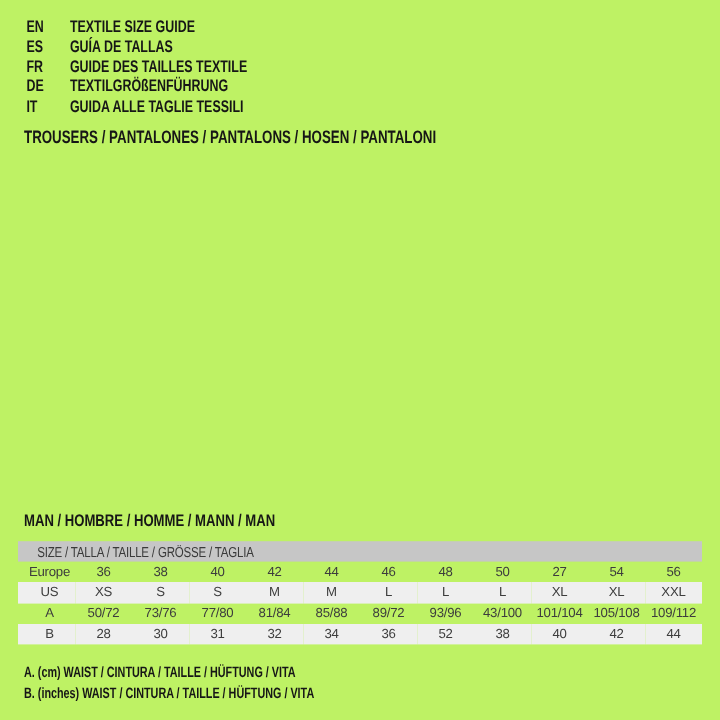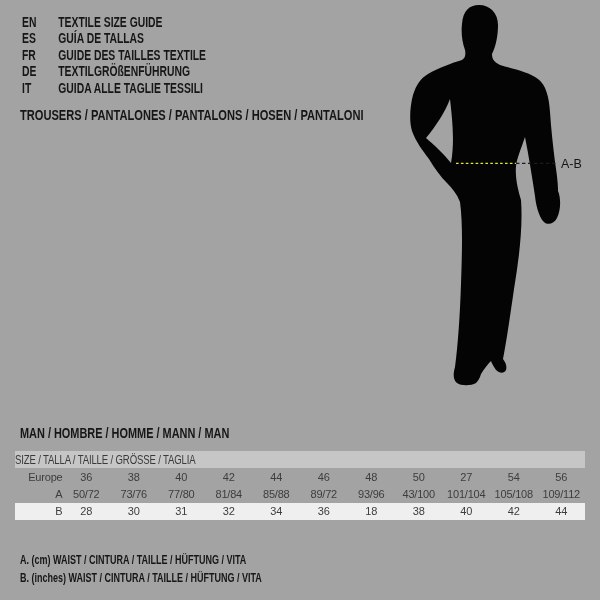--- a/index.html
+++ b/index.html
@@ -25,33 +25,33 @@
   .gender-title{
     position:absolute;left:20px;top:426px;font-weight:bold;font-size:14px;line-height:14px;
     white-space:nowrap;transform:scaleX(0.78);transform-origin:0 0;
   }
   
   .size-table{
     position:absolute;left:15px;top:451px;width:570px;border-collapse:collapse;table-layout:fixed;
     font-size:11px;color:#3d3d3d;letter-spacing:-0.2px;
   }
   .size-table th{
-    text-align:left;font-weight:normal;height:17px;padding:0 0 0 0;white-space:nowrap;overflow:visible;
+    text-align:left;font-weight:normal;height:17px;padding:0 0 0 16px;white-space:nowrap;overflow:visible;
   }
   .size-table th .th-inner{display:inline-block;transform:scaleX(0.8);transform-origin:0 50%;font-size:12px;color:#3a3a3a;}
   .size-table td{height:17.3px;text-align:center;padding:0;white-space:nowrap;}
-  .size-table td.row-label{text-align:right;padding-left:5px;}
+  .size-table td.row-label{text-align:center;padding-left:5px;}
   
   .notes{position:absolute;left:20px;top:552px;font-weight:bold;font-size:12.5px;line-height:17.8px;
     white-space:nowrap;transform:scaleX(0.72);transform-origin:0 0;}
 </style>
 </head>
 <body>
 
-<div class="screen" style="background: #a3a3a3;">
+<div class="screen" style="background: #bef264;">
 
   <div class="lang-block">
       <div class="lang-row">
         <span class="lang-code">EN</span>
         <span class="lang-label">TEXTILE SIZE GUIDE</span>
       </div>
       <div class="lang-row">
         <span class="lang-code">ES</span>
         <span class="lang-label">GUÍA DE TALLAS</span>
       </div>
@@ -64,67 +64,20 @@
         <span class="lang-label">TEXTILGRÖßENFÜHRUNG</span>
       </div>
       <div class="lang-row">
         <span class="lang-code">IT</span>
         <span class="lang-label">GUIDA ALLE TAGLIE TESSILI</span>
       </div>
     </div>
 
   <div class="category-title">TROUSERS / PANTALONES / PANTALONS / HOSEN / PANTALONI</div>
 
-  <div class="figure-wrap">
-    <svg viewBox="0 0 200 420" width="200" height="420">
-      <path fill-rule="evenodd" d="M 79,5
-               C 90,5 98,13 98,25
-               C 98,35 96,46 92,54
-               C 92,59 94,62 100,65
-               C 113,69 129,72 138,79
-               C 146,85 149,97 150,112
-               C 151,128 153,146 155,162
-               C 157,175 158,184 158,191
-               C 161,198 161,210 157,218
-               C 154,224 147,226 143,221
-               C 139,216 136,206 135,196
-               C 132,177 129,157 125,137
-               C 121,149 117,158 116,166
-               C 115,178 118,190 121,200
-               C 123,227 119,259 114,289
-               C 110,317 106,344 103,359
-               C 106,363 107,366 106,370
-               C 104,374 99,373 96,370
-               C 94,367 92,364 91,361
-               C 88,364 84,369 81,374
-               C 80,378 78,381 76,383
-               C 71,386 61,386 57,383
-               C 53,380 53,374 55,367
-               C 58,344 60,314 61,284
-               C 62,254 63,224 60,202
-               C 57,194 52,188 47,183
-               C 41,177 35,169 29,159
-               C 23,151 16,142 12,131
-               C 9,121 10,106 13,95
-               C 16,85 21,78 28,74
-               C 38,68 52,63 62,60
-               C 65,58 66,55 65,50
-               C 62,42 61,32 62,24
-               C 63,11 69,5 79,5
-               Z
-               M 50,99
-               C 52,117 55,141 51,163
-               C 44,154 34,145 26,138
-               C 36,126 45,112 50,99
-               Z" fill="#040404"></path>
-      <line x1="56" y1="163.4" x2="116" y2="163.4" stroke-width="1.4" stroke-dasharray="2.6 2.3" stroke="#e4e437"></line>
-      <line x1="116" y1="163.4" x2="158" y2="163.4" stroke-width="1.2" stroke-dasharray="3.4 2.6" stroke="#1a1a1a"></line>
-      <text x="161" y="167.8">A-B</text>
-    </svg>
-  </div>
 
   <div class="gender-title">MAN / HOMBRE / HOMME / MANN / MAN</div>
 
   <table class="size-table">
     <thead>
       <tr>
         <th colspan="12" style="background: rgb(198, 198, 198);"><span class="th-inner">SIZE / TALLA / TAILLE / GRÖSSE / TAGLIA</span></th>
       </tr>
     </thead>
     <tbody id="size-table-body">
@@ -135,20 +88,34 @@
           <td>40</td>
           <td>42</td>
           <td>44</td>
           <td>46</td>
           <td>48</td>
           <td>50</td>
           <td>27</td>
           <td>54</td>
           <td>56</td>
         </tr>
+        <tr class="row-alt" style="background: rgb(239, 239, 239);">
+          <td class="row-label">US</td>
+          <td>XS</td>
+          <td>S</td>
+          <td>S</td>
+          <td>M</td>
+          <td>M</td>
+          <td>L</td>
+          <td>L</td>
+          <td>L</td>
+          <td>XL</td>
+          <td>XL</td>
+          <td>XXL</td>
+        </tr>
         <tr>
           <td class="row-label">A</td>
           <td>50/72</td>
           <td>73/76</td>
           <td>77/80</td>
           <td>81/84</td>
           <td>85/88</td>
           <td>89/72</td>
           <td>93/96</td>
           <td>43/100</td>
@@ -157,21 +124,21 @@
           <td>109/112</td>
         </tr>
         <tr class="row-alt" style="background: rgb(239, 239, 239);">
           <td class="row-label">B</td>
           <td>28</td>
           <td>30</td>
           <td>31</td>
           <td>32</td>
           <td>34</td>
           <td>36</td>
-          <td>18</td>
+          <td>52</td>
           <td>38</td>
           <td>40</td>
           <td>42</td>
           <td>44</td>
         </tr>
       </tbody>
   </table>
 
   <div class="notes">
     <div>A. (cm) WAIST / CINTURA / TAILLE / HÜFTUNG / VITA</div>

